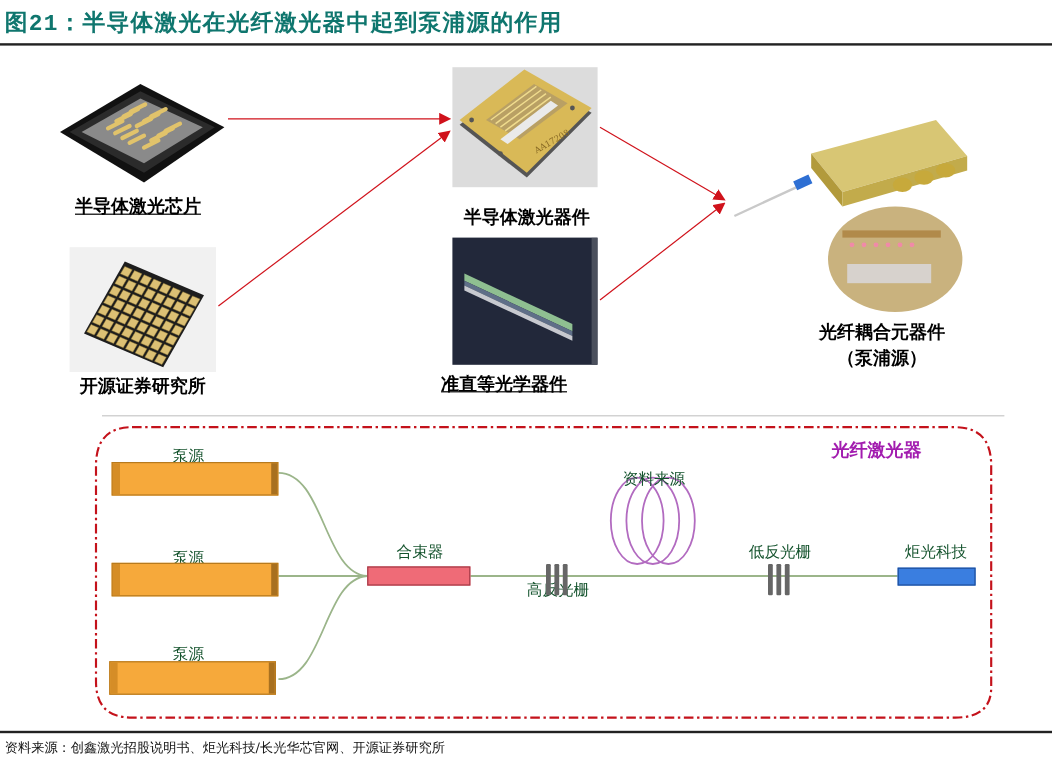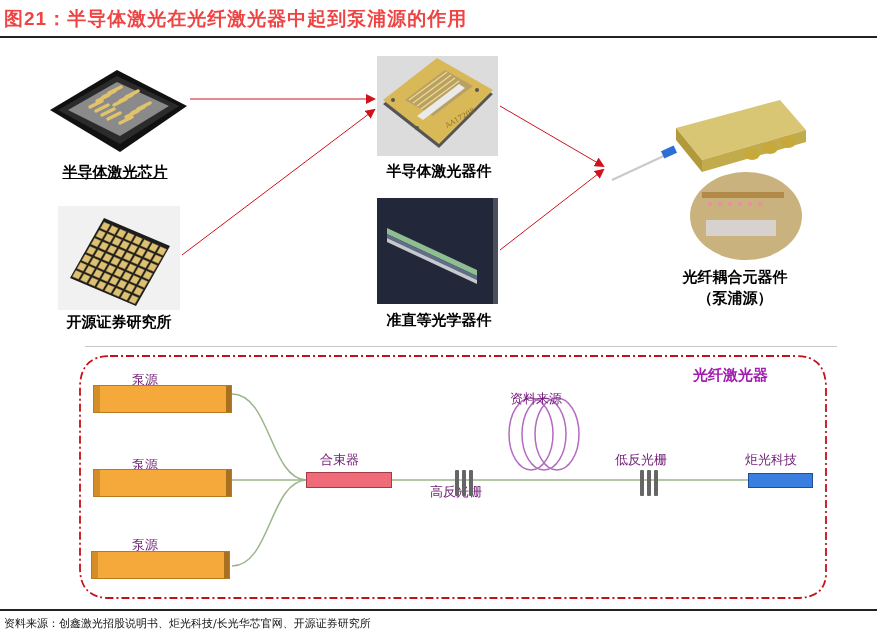--- a/index.html
+++ b/index.html
@@ -1,25 +1,25 @@
 <!DOCTYPE html>
 <html><head>
 <meta charset="utf-8">
 <style>
   html,body{margin:0;padding:0;background:#ffffff;}
   body{width:877px;height:642px;position:relative;overflow:hidden;font-family:"DejaVu Serif","Liberation Serif",serif;color:#000;}
   .abs{position:absolute;}
-  #title{left:4px;top:6px;font-size:19px;font-weight:bold;color:#ef4444;letter-spacing:1px;white-space:nowrap;font-family:Liberation Sans, sans-serif;}
+  #title{left:4px;top:6px;font-size:19px;font-weight:bold;color:#0f766e;letter-spacing:1px;white-space:nowrap;font-family:Liberation Mono, monospace;}
   #title-rule{left:0;top:36px;width:877px;height:2px;background:#222;}
   #bottom-rule{left:0;top:609px;width:877px;height:2px;background:#222;}
   #source{left:4px;top:616px;font-size:11px;white-space:nowrap;color:#111;font-family:"DejaVu Serif","Liberation Serif",serif;}
   .cap{font-size:15px;font-weight:bold;white-space:nowrap;text-align:center;font-family:"DejaVu Serif","Liberation Serif",serif;}
   .photo{overflow:hidden;}
   #divider{left:85px;top:346px;width:752px;height:1px;background:#c8c8c8;}
-  .dlabel{font-family:Liberation Mono, monospace;font-size:13px;color:#701a75;white-space:nowrap;text-align:left;}
+  .dlabel{font-family:Liberation Mono, monospace;font-size:13px;color:#14532d;white-space:nowrap;text-align:center;}
   #laser-title{font-family:"DejaVu Serif","Liberation Serif",serif;font-size:15px;font-weight:bold;color:#a21caf;}
   .pump{background:#f6a93b;border:1px solid #b77a1e;box-sizing:border-box;}
   .pump::before{content:"";position:absolute;left:0;top:0;bottom:0;width:6px;background:#d58d27;}
   .pump::after{content:"";position:absolute;right:0;top:0;bottom:0;width:5px;background:#a8701f;}
   .grating{width:4px;height:26px;background:#666;border-radius:1px;}
 </style>
 </head>
 <body>
 
 <div id="title" class="abs">图21：半导体激光在光纤激光器中起到泵浦源的作用</div>
@@ -146,31 +146,31 @@
       <line x1="40" y1="50" x2="78" y2="22"></line>
         <line x1="44" y1="53" x2="82" y2="25"></line>
     </g>
     <polygon points="40,60 82,28 88,32 46,64" fill="#eaeaea"></polygon>
     <circle cx="16" cy="44" r="2" fill="#555"></circle>
     <circle cx="100" cy="34" r="2" fill="#555"></circle>
     <circle cx="40" cy="72" r="2" fill="#555"></circle>
     <text x="70" y="72" font-size="7" fill="#8a6b25" transform="rotate(-30 70 72)">AA17208</text>
   </svg>
 </div>
-<div class="abs cap" style="left:364px;top:162px;width:150px;">半导体激光器件</div>
+<div class="abs cap" style="left:364px;top:172px;width:150px;">半导体激光器件</div>
 
 <div class="abs photo" style="left:377px;top:198px;width:121px;height:106px;background:#22283a;">
   <svg width="121" height="106" viewBox="0 0 121 106">
     <rect x="116" y="0" width="5" height="106" fill="#4a4f5c"></rect>
     <polygon points="10,30 100,72 100,78 10,36" fill="#8fbf91"></polygon>
     <polygon points="10,36 100,78 100,82 10,40" fill="#5f6f88"></polygon>
     <polygon points="10,40 100,82 100,86 10,44" fill="#c7c9cf"></polygon>
   </svg>
 </div>
-<div class="abs cap" style="left:364px;top:311px;width:150px;">准直等光学器件</div>
+<div class="abs cap" style="left:345px;top:311px;width:150px;text-decoration:underline;">准直等光学器件</div>
 
 <div class="abs photo" style="left:610px;top:92px;width:210px;height:170px;">
   <svg width="210" height="170" viewBox="0 0 210 170">
     <line x1="2" y1="88" x2="58" y2="62" stroke="#c9c9c9" stroke-width="2"></line>
     <rect x="52" y="56" width="14" height="8" fill="#2e6fd3" transform="rotate(-25 59 60)"></rect>
     <polygon points="66,36 170,8 196,38 92,68" fill="#d8c674"></polygon>
     <polygon points="66,36 92,68 92,80 66,48" fill="#b29a3b"></polygon>
     <polygon points="92,68 196,38 196,50 92,80" fill="#c2ab4b"></polygon>
     <g fill="#c7a93b">
       <ellipse cx="142" cy="62" rx="8" ry="6"></ellipse>

